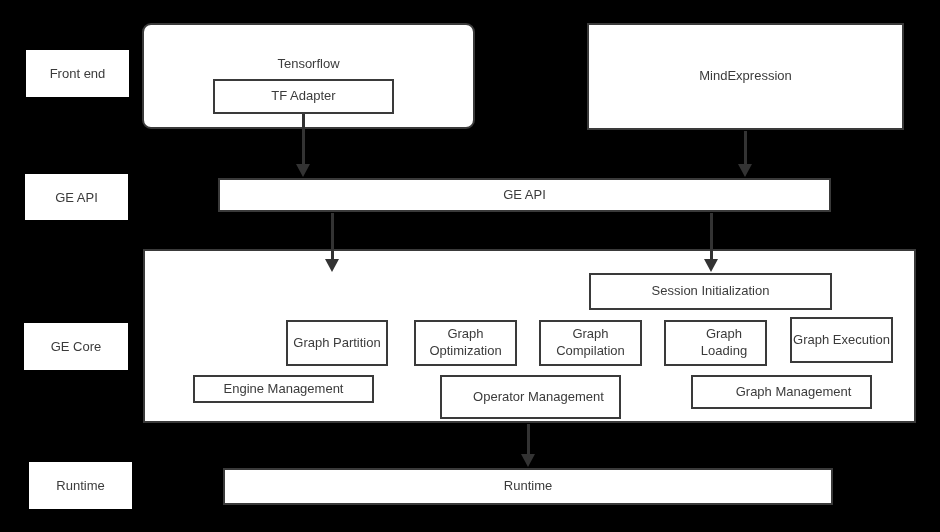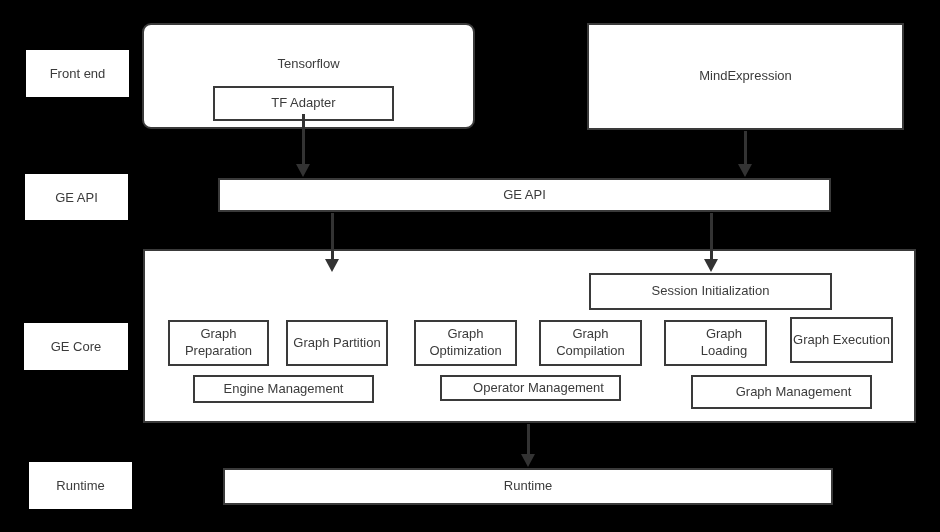--- a/index.html
+++ b/index.html
@@ -64,40 +64,39 @@
 
 <div class="stage">
 
   <div class="label" style="left:26px; top:50px; width:103px; height:47px;">Front end</div>
   <div class="label" style="left:25px; top:174px; width:103px; height:46px;">GE API</div>
   <div class="label" style="left:24px; top:323px; width:104px; height:47px;">GE Core</div>
   <div class="label" style="left:29px; top:462px; width:103px; height:47px;">Runtime</div>
 
   <div class="box" style="left:142px; top:23px; width:333px; height:106px; align-items:flex-start;border-radius:9px;">
     <div class="tf-title">Tensorflow</div>
-    <div class="box" style="left:69px; top:61px; width:181px; height:35px;">TF Adapter</div>
+    <div class="box" style="left:69px; top:54px; width:181px; height:35px;">TF Adapter</div>
   </div>
 
   <div class="box" style="left:587px; top:23px; width:317px; height:107px;">MindExpression</div>
 
   <div class="box" style="left:218px; top:178px; width:613px; height:34px;">GE API</div>
 
   <div class="box" style="left:143px; top:249px; width:773px; height:174px; align-items:flex-start;">
 
     <div class="box" style="left:444px; top:22px; width:243px; height:37px;">Session Initialization</div>
 
-    <div class="box" style="left:23px; top:69px; width:101px; height:46px;">Graph Preparation</div>
     <div class="box" style="left:141px; top:69px; width:102px; height:46px;">Graph Partition</div>
     <div class="box" style="left:394px; top:69px; width:103px; height:46px;">Graph Compilation</div>
     <div class="box" style="left:269px; top:69px; width:103px; height:46px;">Graph Optimization</div>
     <div class="box" style="left:519px; top:69px; width:103px; height:46px;padding-left:17px;">Graph Loading</div>
     <div class="box" style="left:645px; top:66px; width:103px; height:46px;">Graph Execution</div>
 
     <div class="box" style="left:48px; top:124px; width:181px; height:28px;">Engine Management</div>
-    <div class="box" style="left:295px; top:124px; width:181px; height:26px;padding-left:16px;">Operator Management</div>
+    <div class="box" style="left:295px; top:124px; width:181px; height:44px;padding-left:16px;">Operator Management</div>
     <div class="box" style="left:546px; top:124px; width:181px; height:34px;padding-left:24px;">Graph Management</div>
   </div>
 
   <div class="box" style="left:223px; top:468px; width:610px; height:37px;">Runtime</div>
 
   <div class="arrow" style="left:296px; top:114px; height:63px;">
     <div class="shaft"></div>
     <div class="head"></div>
   </div>
   <div class="arrow" style="left:738px; top:131px; height:46px;">

